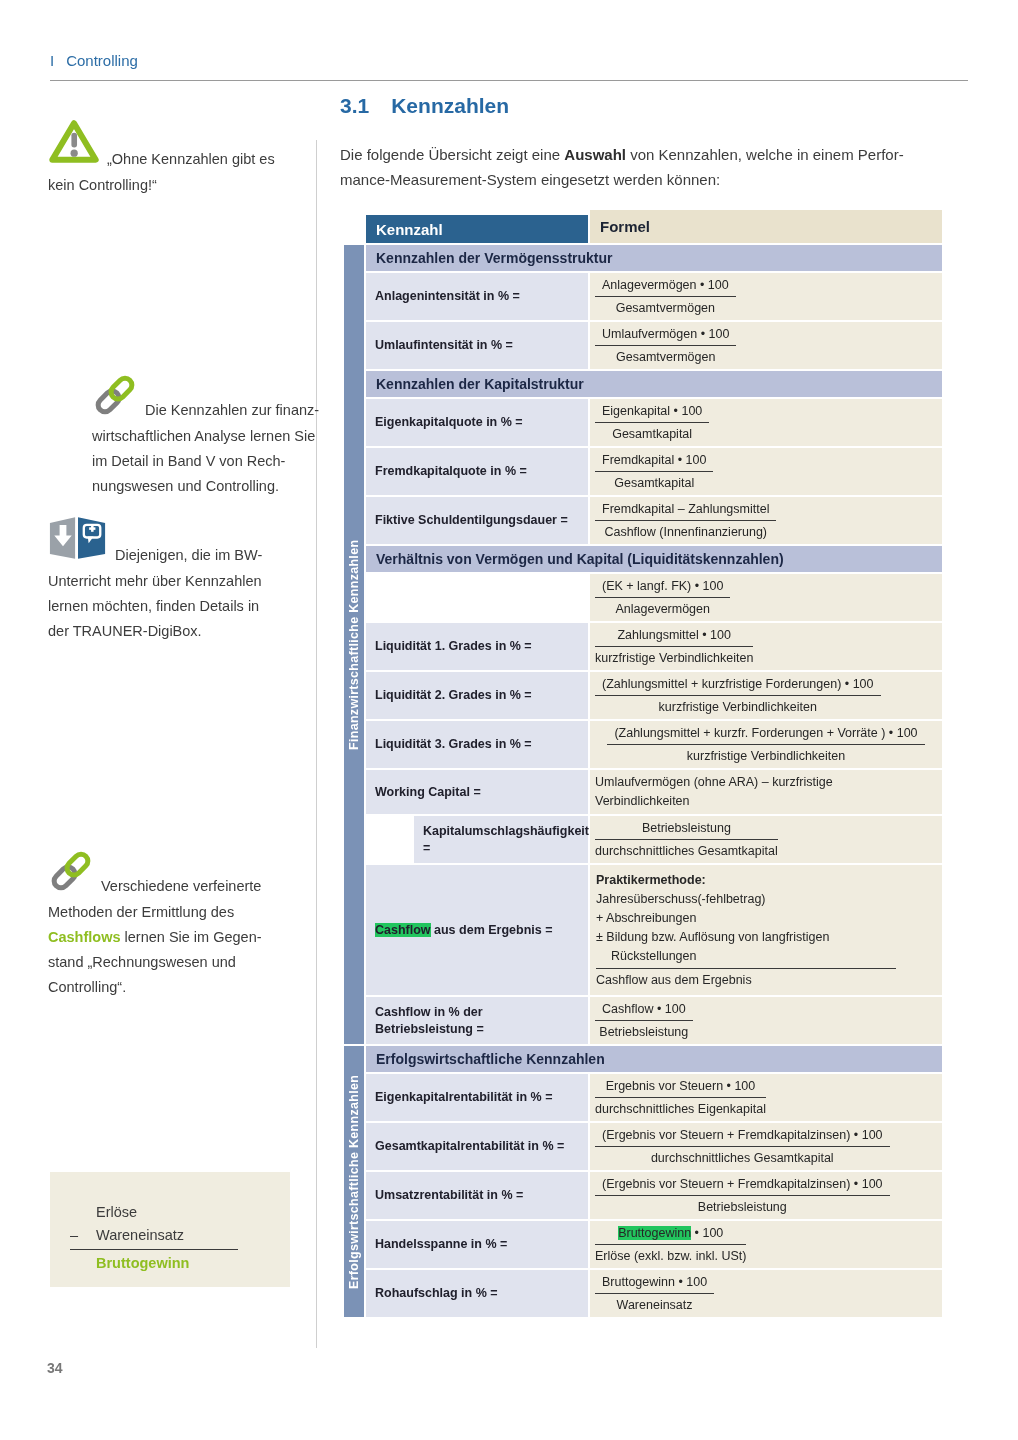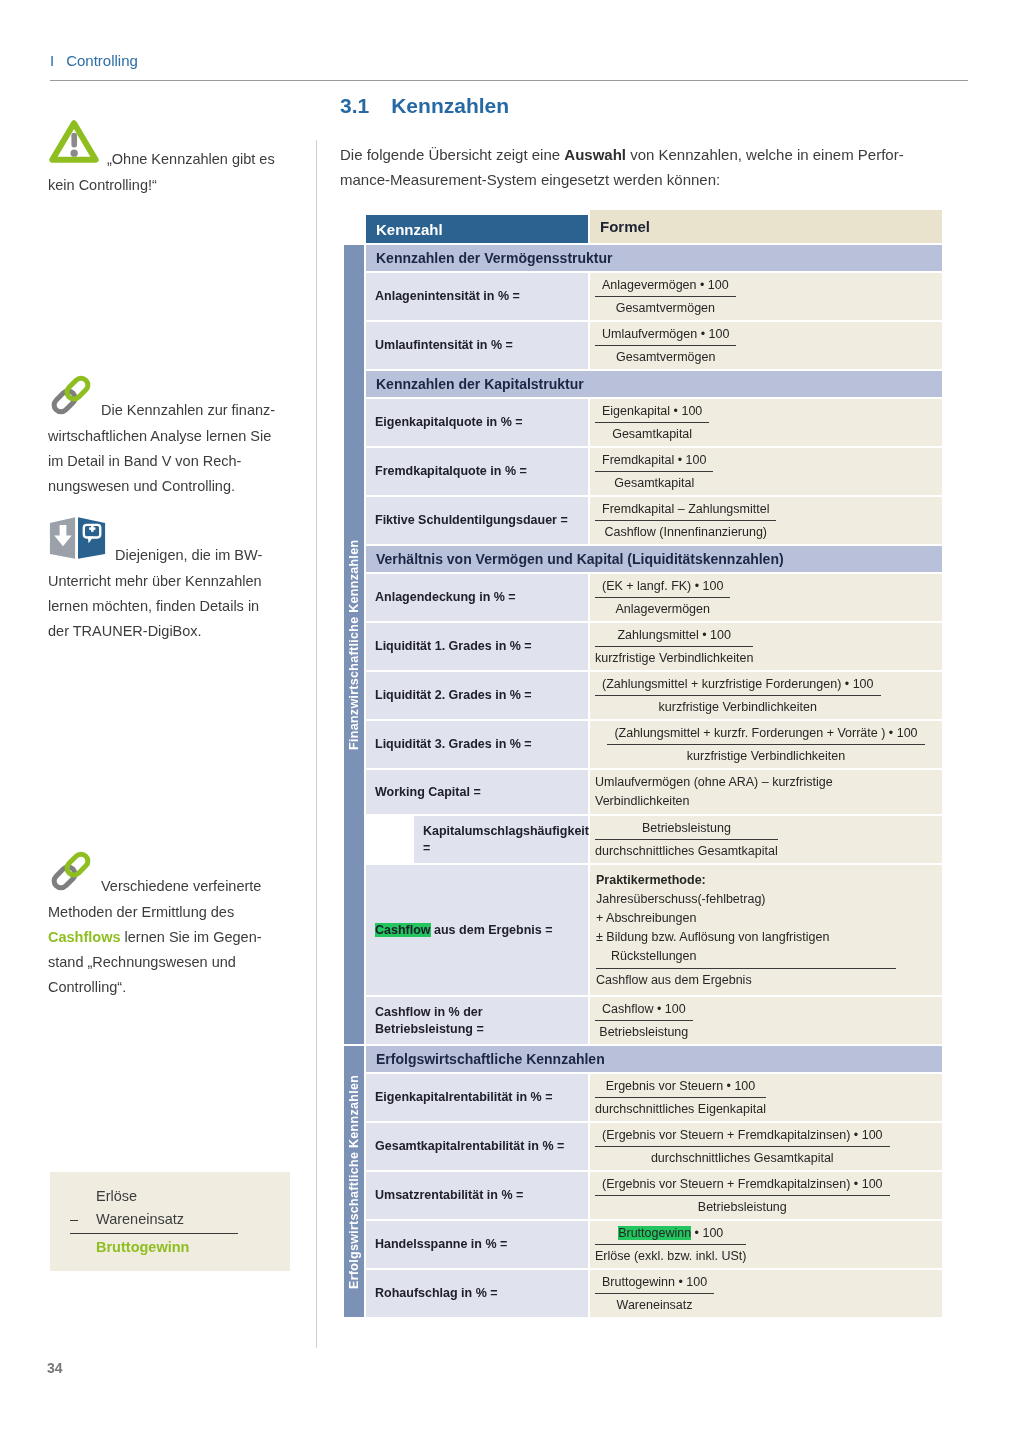--- a/index.html
+++ b/index.html
@@ -20,21 +20,21 @@
   .intro b{color:#2e2e2e;}
 
   
   .mnote{position:absolute;left:48px;width:262px;font-size:14.5px;line-height:25px;color:#3c3c3c;}
   .mnote .head{display:flex;align-items:flex-end;gap:7px;}
   .mnote .head .l1{padding-bottom:1px;white-space:nowrap;}
   .mnote .ln{white-space:nowrap;}
   .green-b{color:#8fbe21;font-weight:bold;}
 
   .calc-box{position:absolute;left:50px;top:1172px;width:240px;background:#f0ede0;
-            padding:13px 0 12px 20px;font-size:14.5px;line-height:23px;color:#3c3c3c;box-sizing:border-box;}
+            padding:29px 0 12px 20px;font-size:14.5px;line-height:23px;color:#3c3c3c;box-sizing:border-box;}
   .calc-line{display:flex;}
   .calc-line .op{width:26px;}
   .calc-underline{border-bottom:1.6px solid #3a3a3a;width:168px;padding-bottom:2px;margin-bottom:2px;}
 
   .pagenum{position:absolute;left:47px;top:1360px;font-size:14px;font-weight:bold;color:#787878;}
 
   
   .ktable{position:absolute;left:344px;top:210px;width:600px;display:grid;
           grid-template-columns:20px 222px 352px;gap:2px;}
   .th{min-height:28px;display:flex;align-items:center;padding-left:10px;font-size:15px;font-weight:bold;box-sizing:border-box;}
@@ -80,21 +80,21 @@
           <path d="M30 6 L55 48 H5 Z" fill="#ffffff" stroke="#8fbe21" stroke-width="7" stroke-linejoin="round"></path>
           <rect x="27" y="17" width="6.5" height="17" rx="3.2" fill="#8a8a8a"></rect>
           <circle cx="30.2" cy="40.5" r="4.2" fill="#8a8a8a"></circle>
         </svg>
       </span>
       <span class="l1">„Ohne Kennzahlen gibt es</span>
     </div>
     <div class="ln">kein Controlling!“</div>
   </div>
 
-  <div class="mnote" style="top:374px;">
+  <div class="mnote" style="top:374px;margin-left:44px;">
     <div class="head">
       <span>
         <svg width="46" height="42" viewBox="0 0 48 46">
           <g transform="rotate(-45 24 23)">
             <rect x="1" y="15.5" width="26" height="15" rx="7.5" fill="none" stroke="#7f7f7f" stroke-width="5.5"></rect>
             <rect x="21" y="15.5" width="26" height="15" rx="7.5" fill="none" stroke="#8fbe21" stroke-width="5.5"></rect>
           </g>
         </svg>
       </span>
       <span class="l1">Die Kennzahlen zur finanz-</span>
@@ -233,23 +233,20 @@
       <div class="frac">
         <div class="num"><span class="slot-num">Fremdkapital – Zahlungsmittel</span></div>
         <div class="den slot-den">Cashflow (Innenfinanzierung)</div>
       </div>
     </div>
 
     <div class="t-section" style="grid-row: 9;">
         <span class="slot-text">Verhältnis von Vermögen und Kapital (Liquiditätskennzahlen)</span>
       </div>
 
-    <div class="t-label" style="grid-row: 10;">
-        <span><span class="slot-label">Anlagendeckung in % =</span></span>
-      </div>
 
     <div class="t-formula" style="grid-row: 10;">
       <div class="frac">
         <div class="num"><span class="slot-num">(EK + langf. FK) • 100</span></div>
         <div class="den slot-den">Anlagevermögen</div>
       </div>
     </div>
 
     <div class="t-label" style="grid-row: 11;">
         <span><span class="slot-label">Liquidität 1. Grades in % =</span></span>

